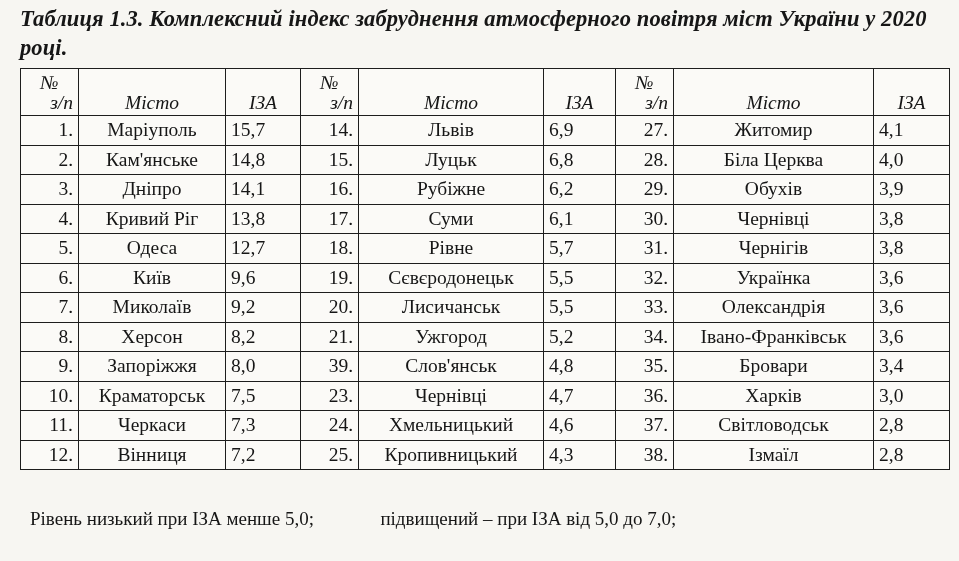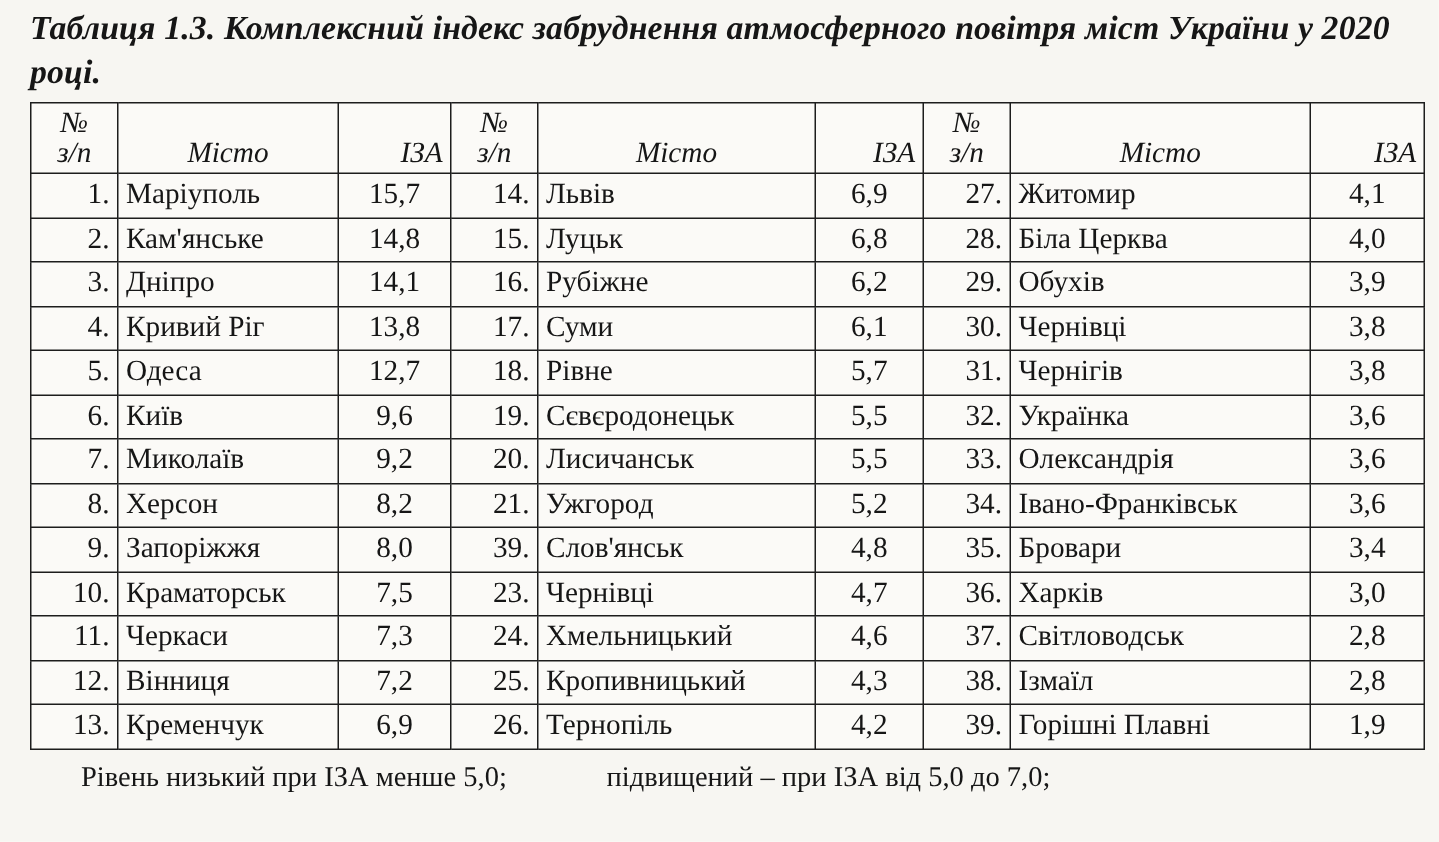--- a/index.html
+++ b/index.html
@@ -67,46 +67,46 @@
     vertical-align: bottom;
     padding-bottom: 2px;
   }
   th.h-num .n-top {
     display: block;
     text-align: center;
     line-height: 1.0;
   }
   th.h-num .n-bot {
     display: block;
-    text-align: center;
+    text-align: right;
     line-height: 1.05;
   }
   th.h-city {
     text-align: center;
     padding-left: 9px;
   }
   th.h-iza {
-    text-align: right;
+    text-align: center;
     padding-left: 9px;
   }
   table.iza tbody td {
     height: 28.5px;
     vertical-align: middle;
   }
   td.c-num {
     text-align: right;
     padding-right: 9px;
   }
   td.c-city {
-    text-align: left;
+    text-align: center;
     padding-left: 9px;
     white-space: nowrap;
   }
   td.c-iza {
-    text-align: center;
+    text-align: left;
     padding-right: 9px;
   }
 
   
   col.w-num   { width: 58px; }
   col.w-city1 { width: 147px; }
   col.w-iza1  { width: 75px; }
   col.w-city2 { width: 185px; }
   col.w-iza2  { width: 72px; }
   col.w-city3 { width: 200px; }
@@ -117,21 +117,20 @@
     position: absolute;
     left: 0;
     top: 506px;
     width: 959px;
     font-size: 19px;
     line-height: 25px;
   }
   .fn-line {
     display: block;
     white-space: pre;
-    margin-left: 24px;
   }
   .fn-line-1 { padding-left: 30px; }
   .fn-line-2 { padding-left: 96px; }
 </style>
 </head>
 <body>
 
 <div class="page">
 
   <div class="doc-title">Таблиця 1.3. Комплексний  індекс забруднення атмосферного повітря міст України у 2020 році.</div>
@@ -299,31 +298,20 @@
             <td class="c-num">12.</td>
             <td class="c-city">Вінниця</td>
             <td class="c-iza">7,2</td>
             <td class="c-num">25.</td>
             <td class="c-city">Кропивницький</td>
             <td class="c-iza">4,3</td>
             <td class="c-num">38.</td>
             <td class="c-city">Ізмаїл</td>
             <td class="c-iza">2,8</td>
           </tr>
-          <tr>
-            <td class="c-num">13.</td>
-            <td class="c-city">Кременчук</td>
-            <td class="c-iza">6,9</td>
-            <td class="c-num">26.</td>
-            <td class="c-city">Тернопіль</td>
-            <td class="c-iza">4,2</td>
-            <td class="c-num">39.</td>
-            <td class="c-city">Горішні Плавні</td>
-            <td class="c-iza">1,9</td>
-          </tr>
         </tbody>
     </table>
   </div>
 
   <div class="footnote">
     <span class="fn-line fn-line-1">Рівень низький при ІЗА менше 5,0;              підвищений – при ІЗА від 5,0 до 7,0;</span>
   </div>
 
 </div>
 

